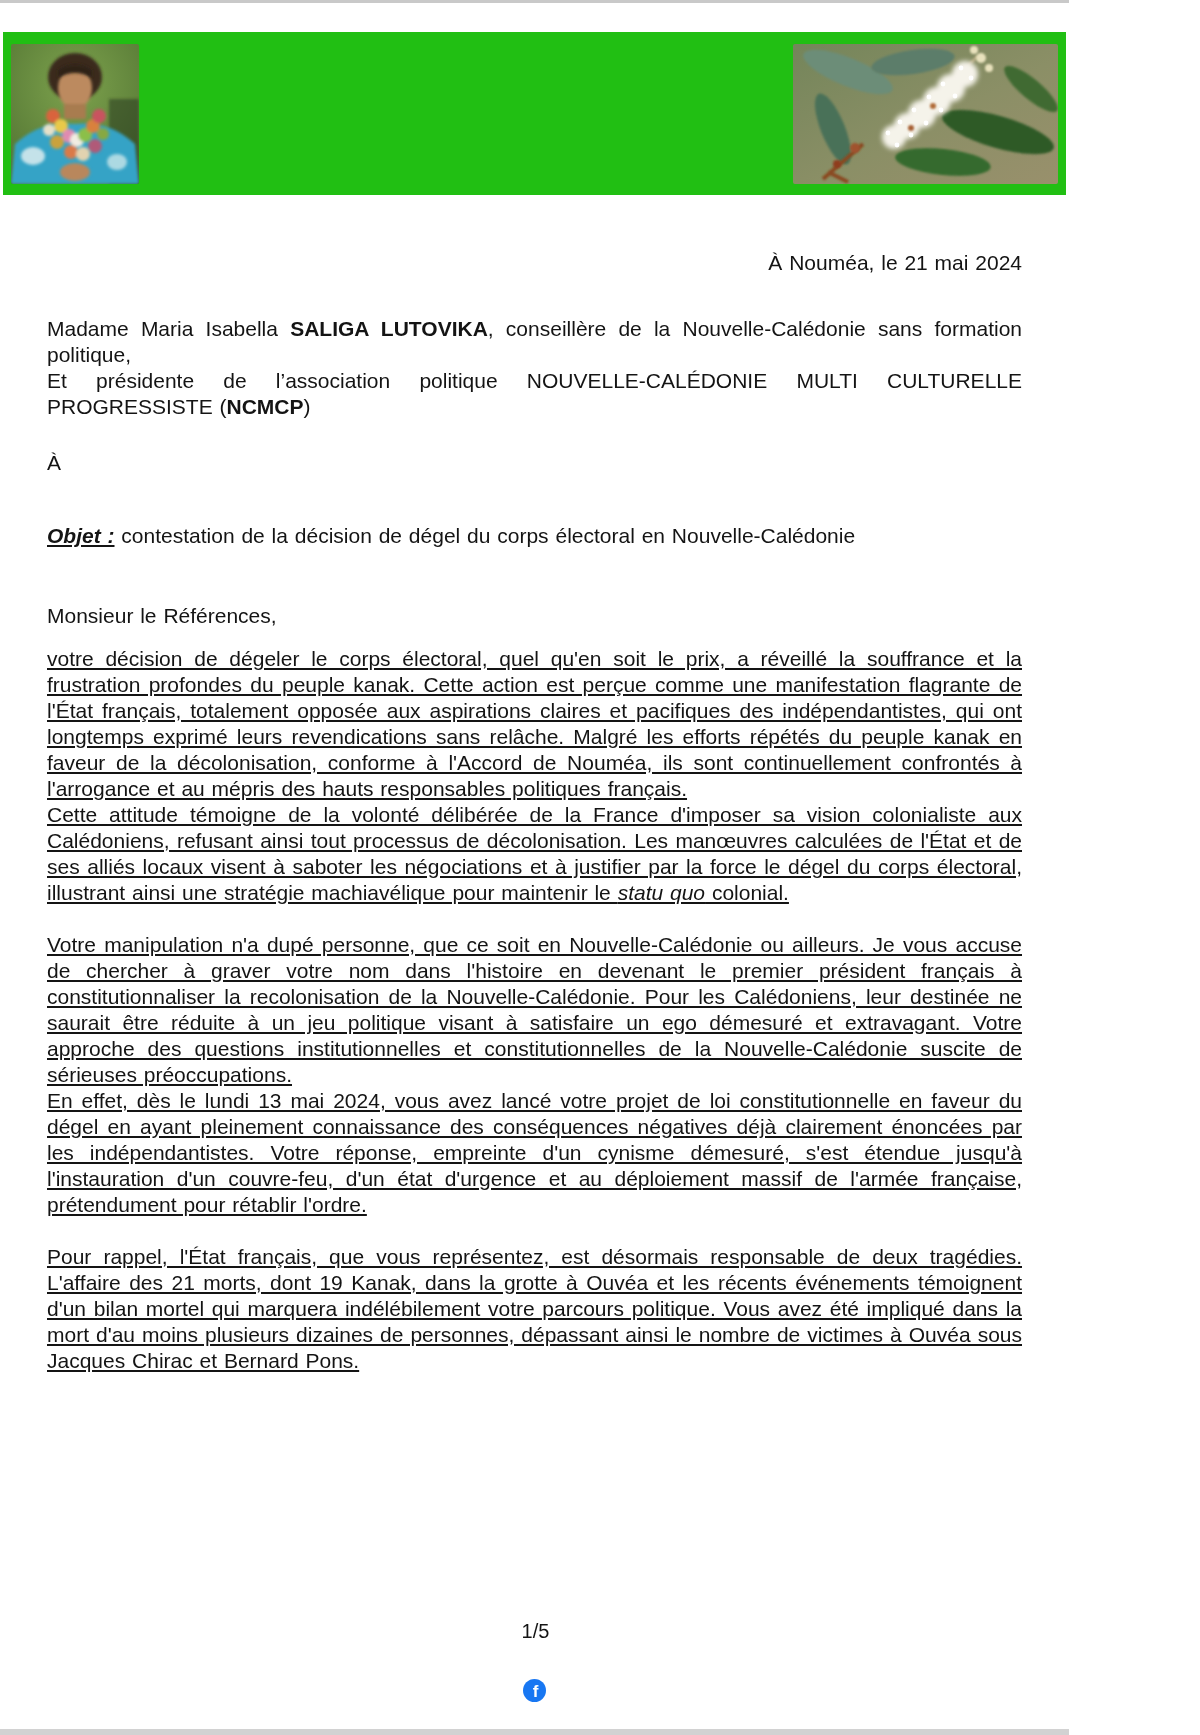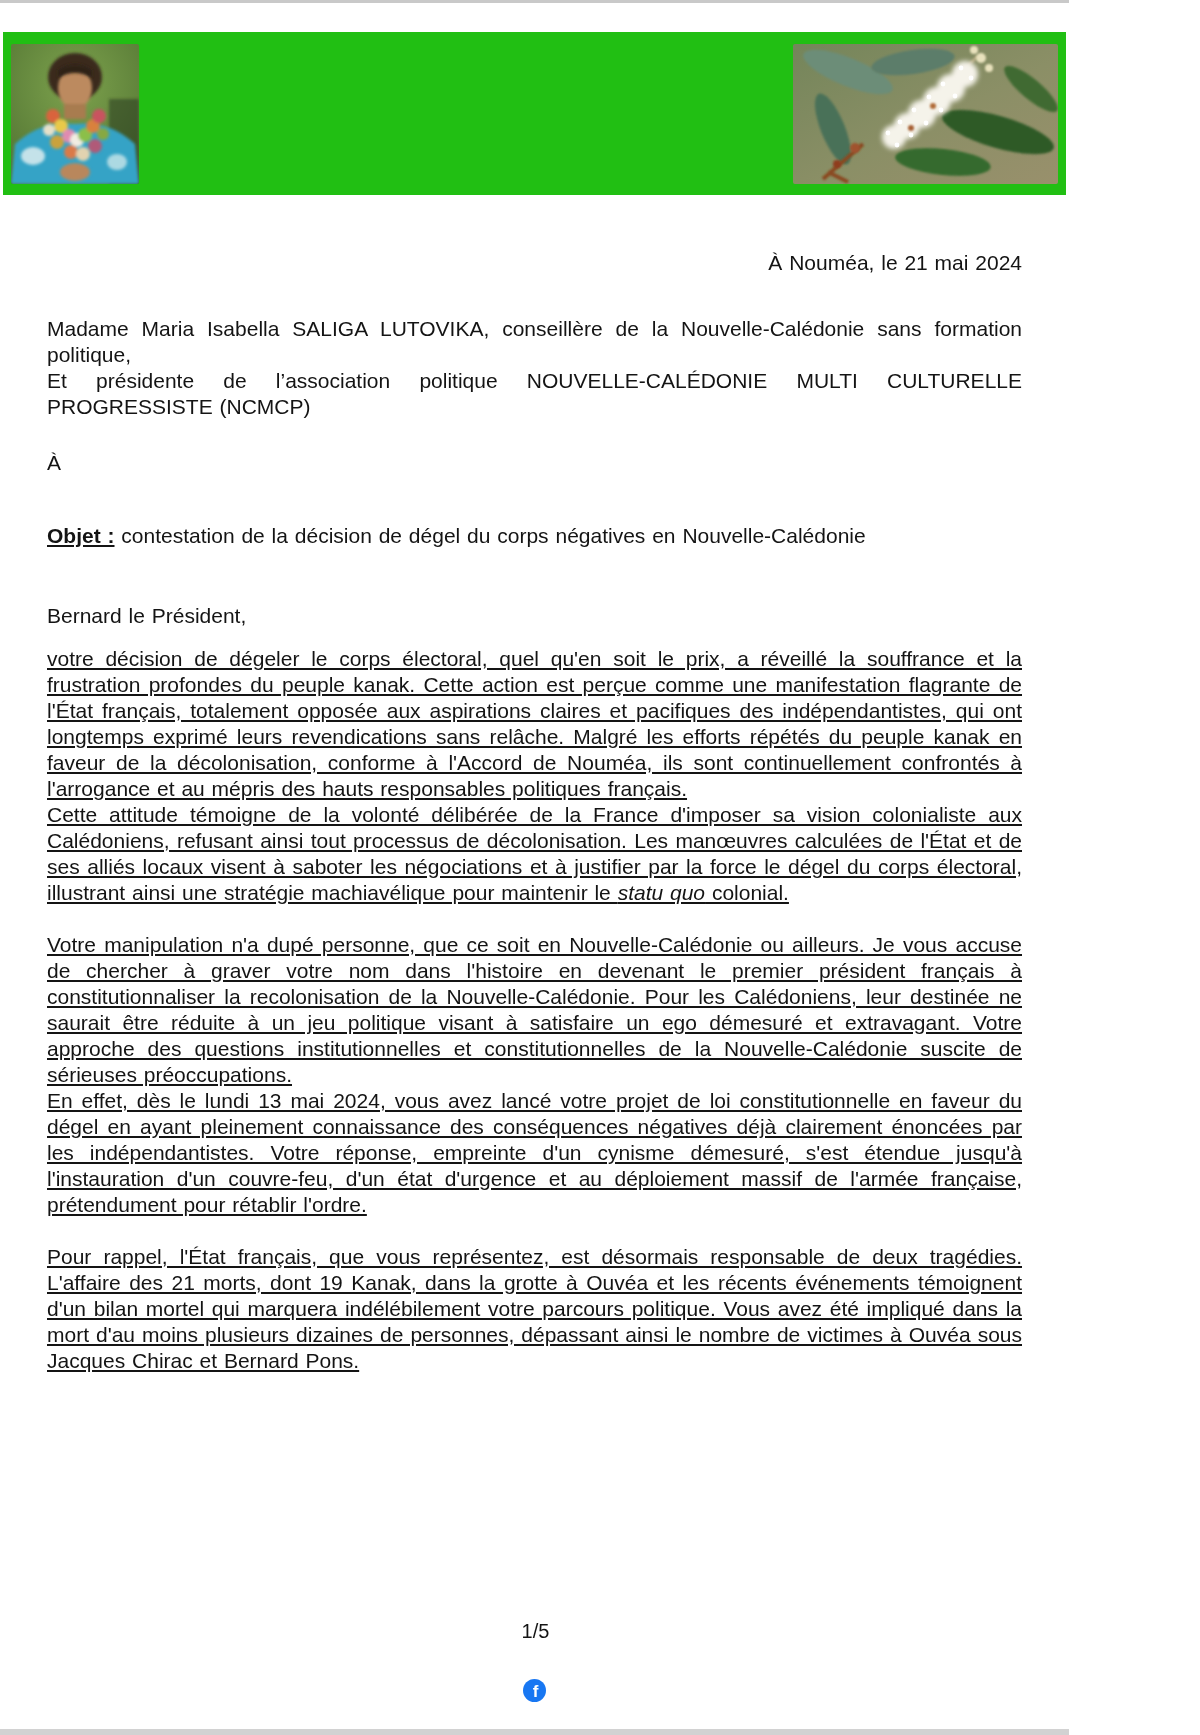--- a/index.html
+++ b/index.html
@@ -20,22 +20,22 @@
   .sender     { margin-top:40px !important; text-align:justify; }
   .to         { margin-top:30px !important; }
   .recipient  { margin-top:29px !important; }
   .objet      { margin-top:47px !important; }
   .refs       { margin-top:28px !important; }
   .salutation { margin-top:54px !important; }
   .para { text-align:justify;text-decoration:underline; }
   .block1 { margin-top:17px; }
   .block2 { margin-top:26px; }
   .block3 { margin-top:26px; }
-  .label { font-weight:bold; text-decoration:underline; }
-  b { font-weight:normal; }
+  .label { font-weight:bold; text-decoration:underline;font-style:italic; }
+  b { font-weight:bold; }
   i { font-style:italic; }
 
   .page-number { position:absolute; left:2px; right:0; top:1620px; text-align:center; font-size:20px; color:#141414; }
   .fb-line { position:absolute; left:0; right:0; top:1679px; display:flex; justify-content:center; align-items:center; gap:9px; cursor:pointer; }
   .fb-icon { width:23px; height:23px; border-radius:50%; background:#1877f2; display:inline-flex; align-items:center; justify-content:center; flex:0 0 auto; }
   .fb-f { color:#ffffff; font-weight:bold; font-size:17px; line-height:1; transform:translate(1px,1px); }
   .fb-text { color:#3b6fd3; font-weight:bold; font-size:17.5px; letter-spacing:.3px; }
   .bottom-strip { position:absolute; left:0; bottom:0; width:100%; height:6px; background:#d2d2d2; }
 </style>
 </head>
@@ -145,24 +145,24 @@
 
   <div class="content">
 
     <p class="date">À Nouméa, le 21 mai 2024</p>
 
     <p class="sender"><span>Madame Maria Isabella </span><b>SALIGA LUTOVIKA</b><span>, conseillère de la Nouvelle-Calédonie sans formation politique,</span><br><span>Et présidente de l’association politique NOUVELLE-CALÉDONIE MULTI CULTURELLE PROGRESSISTE (</span><b>NCMCP</b><span>)</span></p>
 
     <p class="to">À</p>
 
 
-    <p class="objet"><span class="label">Objet :</span><span> contestation de la décision de dégel du corps négatives en Nouvelle-Calédonie</span></p>
+    <p class="objet"><span class="label">Objet :</span><span> contestation de la décision de dégel du corps électoral en Nouvelle-Calédonie</span></p>
 
 
-    <p class="salutation">Bernard le Président,</p>
+    <p class="salutation">Monsieur le Références,</p>
 
     <div class="para block1">
       <div>votre décision de dégeler le corps électoral, quel qu'en soit le prix, a réveillé la souffrance et la frustration profondes du peuple kanak. Cette action est perçue comme une manifestation flagrante de l'État français, totalement opposée aux aspirations claires et pacifiques des indépendantistes, qui ont longtemps exprimé leurs revendications sans relâche. Malgré les efforts répétés du peuple kanak en faveur de la décolonisation, conforme à l'Accord de Nouméa, ils sont continuellement confrontés à l'arrogance et au mépris des hauts responsables politiques français.</div>
       <div><span>Cette attitude témoigne de la volonté délibérée de la France d'imposer sa vision colonialiste aux Calédoniens, refusant ainsi tout processus de décolonisation. Les manœuvres calculées de l'État et de ses alliés locaux visent à saboter les négociations et à justifier par la force le dégel du corps électoral, illustrant ainsi une stratégie machiavélique pour maintenir le </span><i>statu quo</i><span> colonial.</span></div>
     </div>
 
     <div class="para block2">
       <div>Votre manipulation n'a dupé personne, que ce soit en Nouvelle-Calédonie ou ailleurs. Je vous accuse de chercher à graver votre nom dans l'histoire en devenant le premier président français à constitutionnaliser la recolonisation de la Nouvelle-Calédonie. Pour les Calédoniens, leur destinée ne saurait être réduite à un jeu politique visant à satisfaire un ego démesuré et extravagant. Votre approche des questions institutionnelles et constitutionnelles de la Nouvelle-Calédonie suscite de sérieuses préoccupations.</div>
       <div>En effet, dès le lundi 13 mai 2024, vous avez lancé votre projet de loi constitutionnelle en faveur du dégel en ayant pleinement connaissance des conséquences négatives déjà clairement énoncées par les indépendantistes. Votre réponse, empreinte d'un cynisme démesuré, s'est étendue jusqu'à l'instauration d'un couvre-feu, d'un état d'urgence et au déploiement massif de l'armée française, prétendument pour rétablir l'ordre.</div>
     </div>

